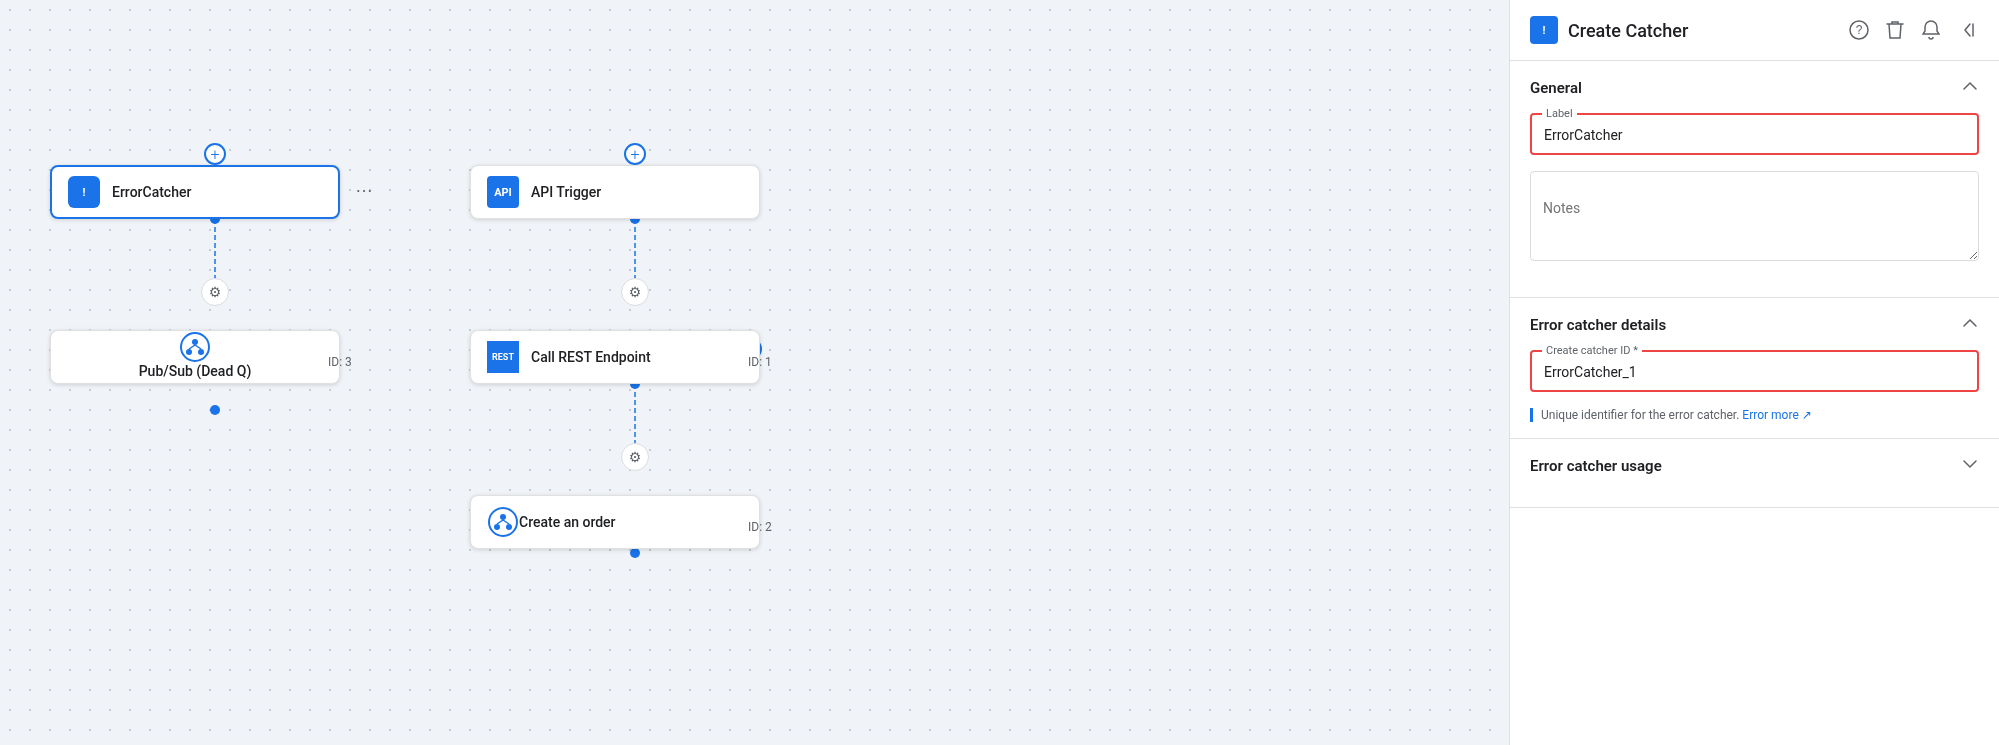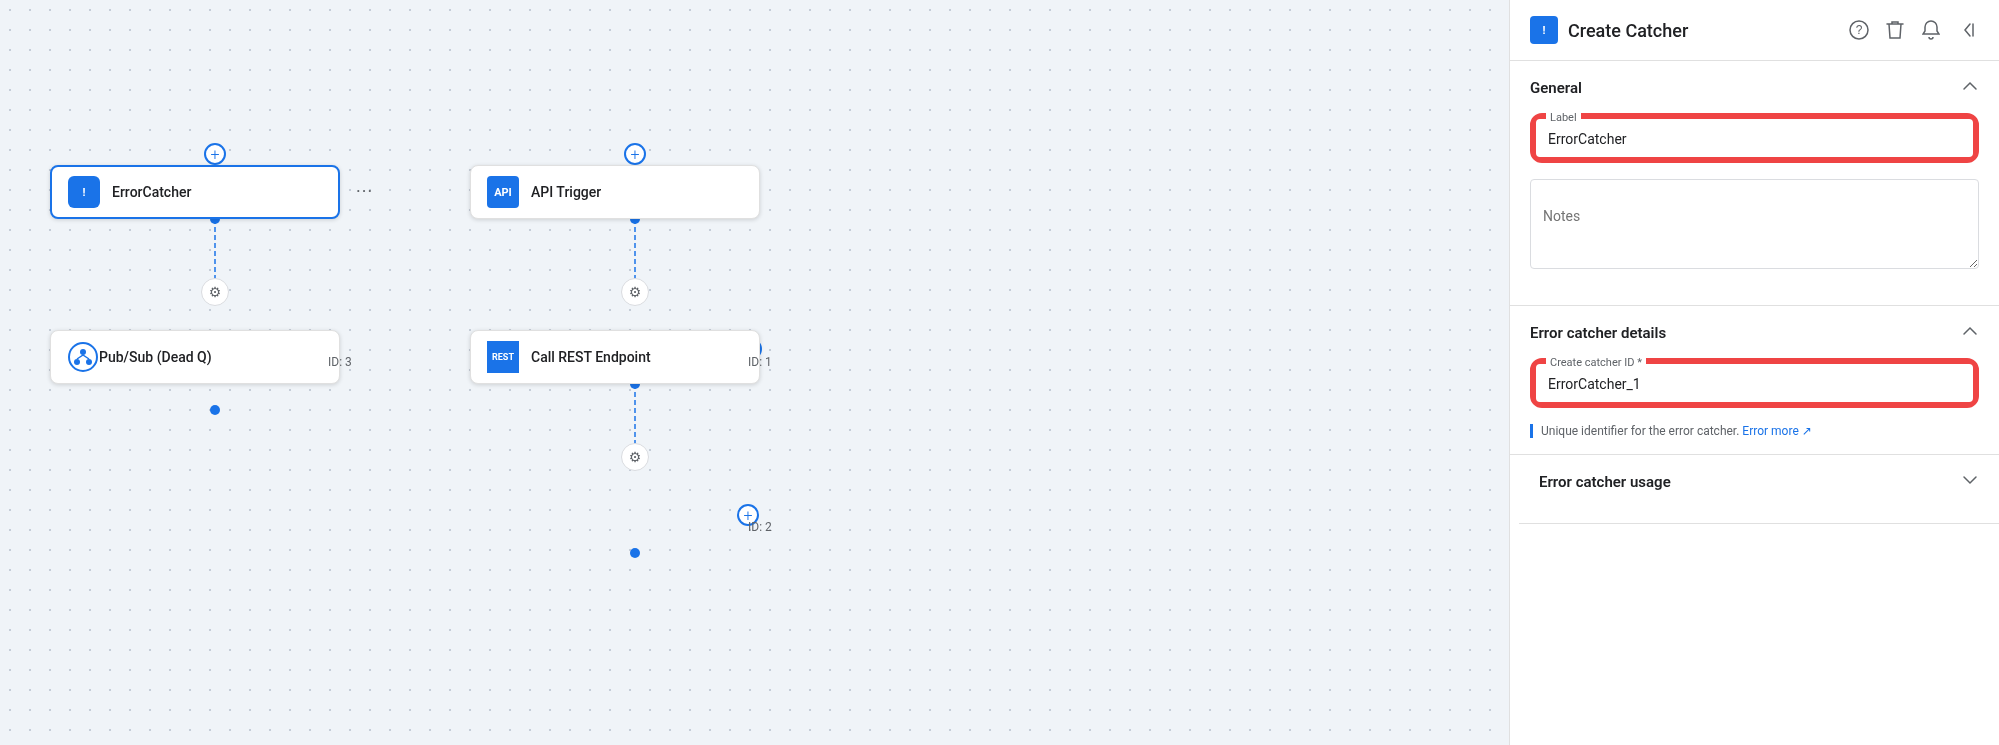--- a/index.html
+++ b/index.html
@@ -228,22 +228,22 @@
       font-size: 14px;
       color: #737373;
       outline: none;
       font-family: inherit;
       resize: vertical;
       min-height: 70px;
     }
 
     .field-wrapper {
       position: relative;
-      border: 6px solid #ef4444;
-      border-radius: 12px;
+      border: 2px solid #ef4444;
+      border-radius: 4px;
     }
 
     .field-wrapper .float-label {
       position: absolute;
       top: -8px;
       left: 10px;
       background: white;
       padding: 0 4px;
       font-size: 11px;
       color: #5f6368;
@@ -271,21 +271,20 @@
 
     .help-link {
       color: #1a73e8;
       text-decoration: none;
       cursor: pointer;
     }
 
     .section-collapsed {
       padding: 16px 20px;
       border-bottom: 1px solid #e0e0e0;
-      margin-left: 9px;
     }
   </style>
 </head>
 <body>
 
 <div class="canvas-area">
   <svg class="connectors">
 
     <line x1="215" y1="219" x2="215" y2="285" stroke="#1a73e8" stroke-width="1.5" stroke-dasharray="5,3"></line>
     <polygon points="211,285 219,285 215,298" fill="#202124"></polygon>
@@ -307,21 +306,21 @@
 
   <div class="node selected" style="left: 50px; top: 165px; min-width: 290px;">
     <div class="node-icon error">!</div>
     <span class="node-label">ErrorCatcher</span>
   </div>
 
   <div class="more-btn" style="left: 356px; top: 181px;">···</div>
 
   <div class="gear-circle" style="left: 201px; top: 278px;">⚙</div>
 
-  <div class="node" style="left: 50px; top: 330px; min-width: 290px;">
+  <div class="node" style="left: 50px; top: 330px; min-width: 290px; flex-direction: column;">
     <div class="pubsub-icon">
       <svg width="32" height="32" viewBox="0 0 32 32">
         <circle cx="16" cy="16" r="14" fill="none" stroke="#1a73e8" stroke-width="2"></circle>
         <circle cx="16" cy="11" r="3" fill="#1a73e8"></circle>
         <circle cx="10" cy="21" r="3" fill="#1a73e8"></circle>
         <circle cx="22" cy="21" r="3" fill="#1a73e8"></circle>
         <line x1="16" y1="14" x2="10" y2="18" stroke="#1a73e8" stroke-width="1.5"></line>
         <line x1="16" y1="14" x2="22" y2="18" stroke="#1a73e8" stroke-width="1.5"></line>
       </svg>
     </div>
@@ -344,20 +343,33 @@
   <div class="node" style="left: 470px; top: 330px; min-width: 290px;">
     <div class="node-icon rest" style="font-size: 9px;">REST</div>
     <span class="node-label">Call REST Endpoint</span>
   </div>
   <span class="id-badge" style="left: 748px; top: 355px; text-align: right;">ID: 1</span>
 
   <div class="gear-circle" style="left: 621px; top: 443px;">⚙</div>
 
   <div class="plus-btn" style="left: 737px; top: 504px;">+</div>
 
+  <div class="node" style="left: 470px; top: 495px; min-width: 290px;">
+    <div class="pubsub-icon">
+      <svg width="32" height="32" viewBox="0 0 32 32">
+        <circle cx="16" cy="16" r="14" fill="none" stroke="#1a73e8" stroke-width="2"></circle>
+        <circle cx="16" cy="11" r="3" fill="#1a73e8"></circle>
+        <circle cx="10" cy="21" r="3" fill="#1a73e8"></circle>
+        <circle cx="22" cy="21" r="3" fill="#1a73e8"></circle>
+        <line x1="16" y1="14" x2="10" y2="18" stroke="#1a73e8" stroke-width="1.5"></line>
+        <line x1="16" y1="14" x2="22" y2="18" stroke="#1a73e8" stroke-width="1.5"></line>
+      </svg>
+    </div>
+    <span class="node-label">Create an order</span>
+  </div>
   <span class="id-badge" style="left: 748px; top: 520px;">ID: 2</span>
 </div>
 
 <div class="right-panel">
 
   <div class="panel-header">
     <div class="panel-title-icon">!</div>
     <span class="panel-title">Create Catcher</span>
     <div class="panel-header-icons">
       <div class="header-icon" title="Help">

